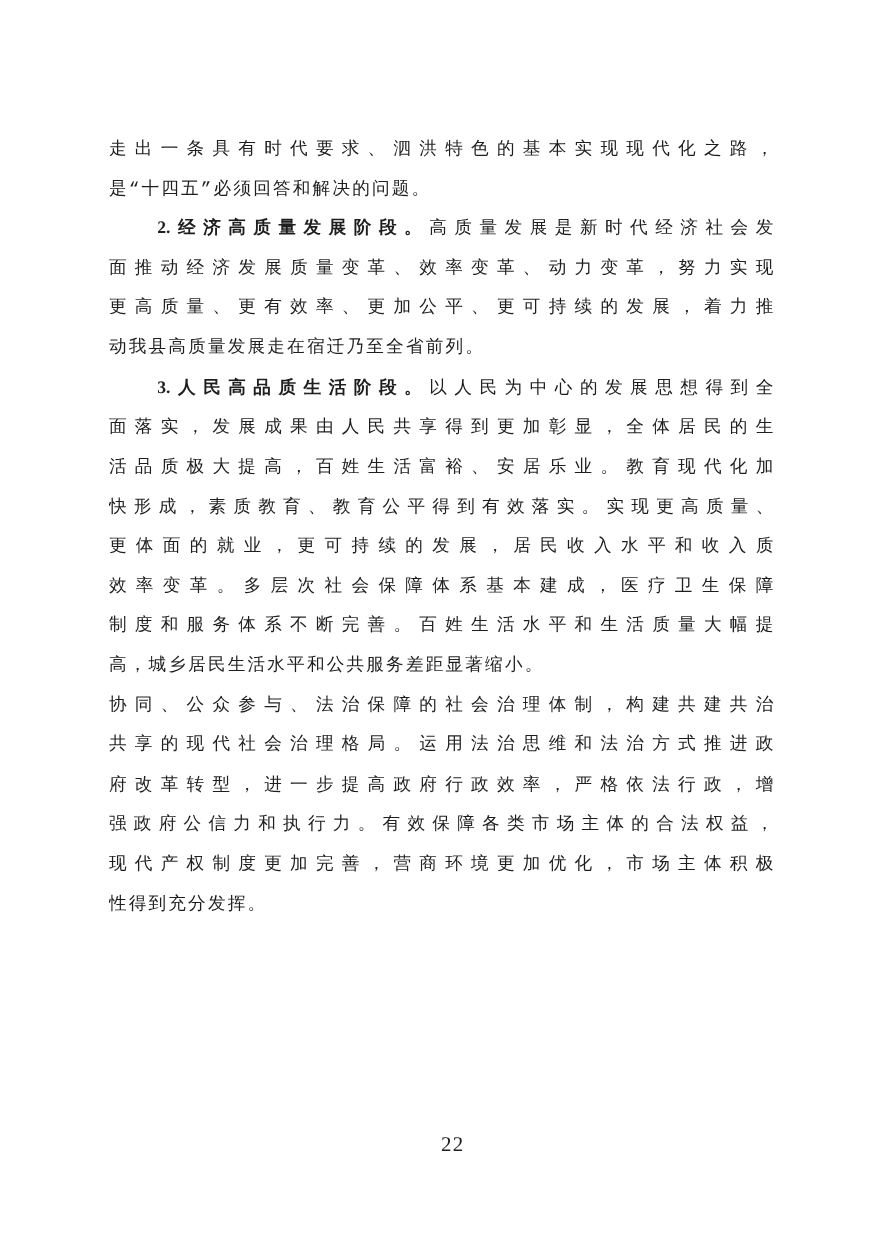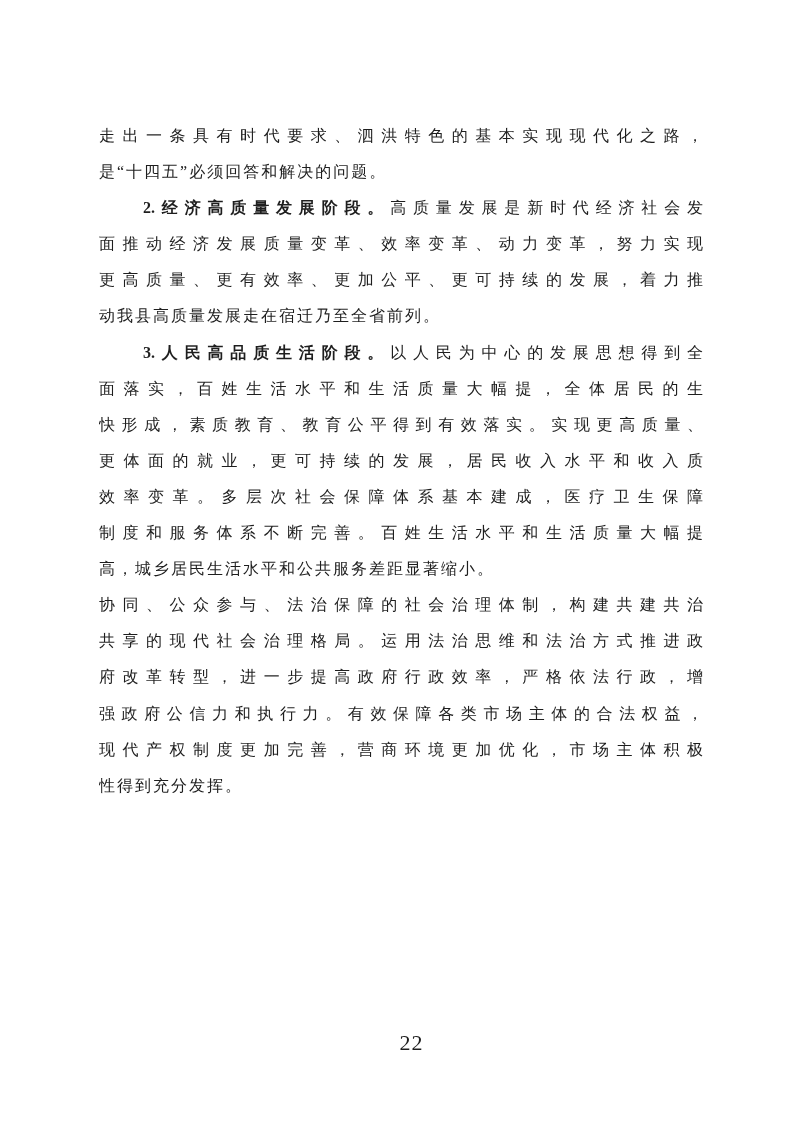--- a/index.html
+++ b/index.html
@@ -34,38 +34,39 @@
     overflow: hidden;
   }
   
   .line-fill {
     text-align-last: justify;
   }
   
   .line-end {
     text-align-last: left;
     letter-spacing: 2px;
+    font-family: Liberation Mono, monospace;
   }
   .indent {
     text-indent: 44px;
   }
   .lead {
     font-weight: bold;
   }
   .footer {
     position: absolute;
     top: 1030px;
     left: 0;
     width: 100%;
     text-align: center;
   }
   .pagenum {
     position: relative;
     left: 15px;
-    font-size: 22px;
+    font-size: 19px;
     letter-spacing: 1px;
     color: #1e1e1e;
   }
 </style>
 </head>
 <body>
 
 <div class="page">
   <div class="text-block">
       <div class="paragraph">
@@ -73,21 +74,22 @@
         <div class="line line-end">是“十四五”必须回答和解决的问题。</div>
       </div>
       <div class="paragraph">
         <div class="line line-fill indent"><b class="lead">2.经济高质量发展阶段。</b>高质量发展是新时代经济社会发</div>
         <div class="line line-fill">面推动经济发展质量变革、效率变革、动力变革，努力实现</div>
         <div class="line line-fill">更高质量、更有效率、更加公平、更可持续的发展，着力推</div>
         <div class="line line-end">动我县高质量发展走在宿迁乃至全省前列。</div>
       </div>
       <div class="paragraph">
         <div class="line line-fill indent"><b class="lead">3.人民高品质生活阶段。</b>以人民为中心的发展思想得到全</div>
-        <div class="line line-fill">面落实，百姓生活水平和生活质量大幅提，全体居民的生</div>
+        <div class="line line-fill">面落实，发展成果由人民共享得到更加彰显，全体居民的生</div>
+        <div class="line line-fill">活品质极大提高，百姓生活富裕、安居乐业。教育现代化加</div>
         <div class="line line-fill">快形成，素质教育、教育公平得到有效落实。实现更高质量、</div>
         <div class="line line-fill">更体面的就业，更可持续的发展，居民收入水平和收入质</div>
         <div class="line line-fill">效率变革。多层次社会保障体系基本建成，医疗卫生保障</div>
         <div class="line line-fill">制度和服务体系不断完善。百姓生活水平和生活质量大幅提</div>
         <div class="line line-end">高，城乡居民生活水平和公共服务差距显著缩小。</div>
       </div>
       <div class="paragraph">
         <div class="line line-fill">协同、公众参与、法治保障的社会治理体制，构建共建共治</div>
         <div class="line line-fill">共享的现代社会治理格局。运用法治思维和法治方式推进政</div>
         <div class="line line-fill">府改革转型，进一步提高政府行政效率，严格依法行政，增</div>

